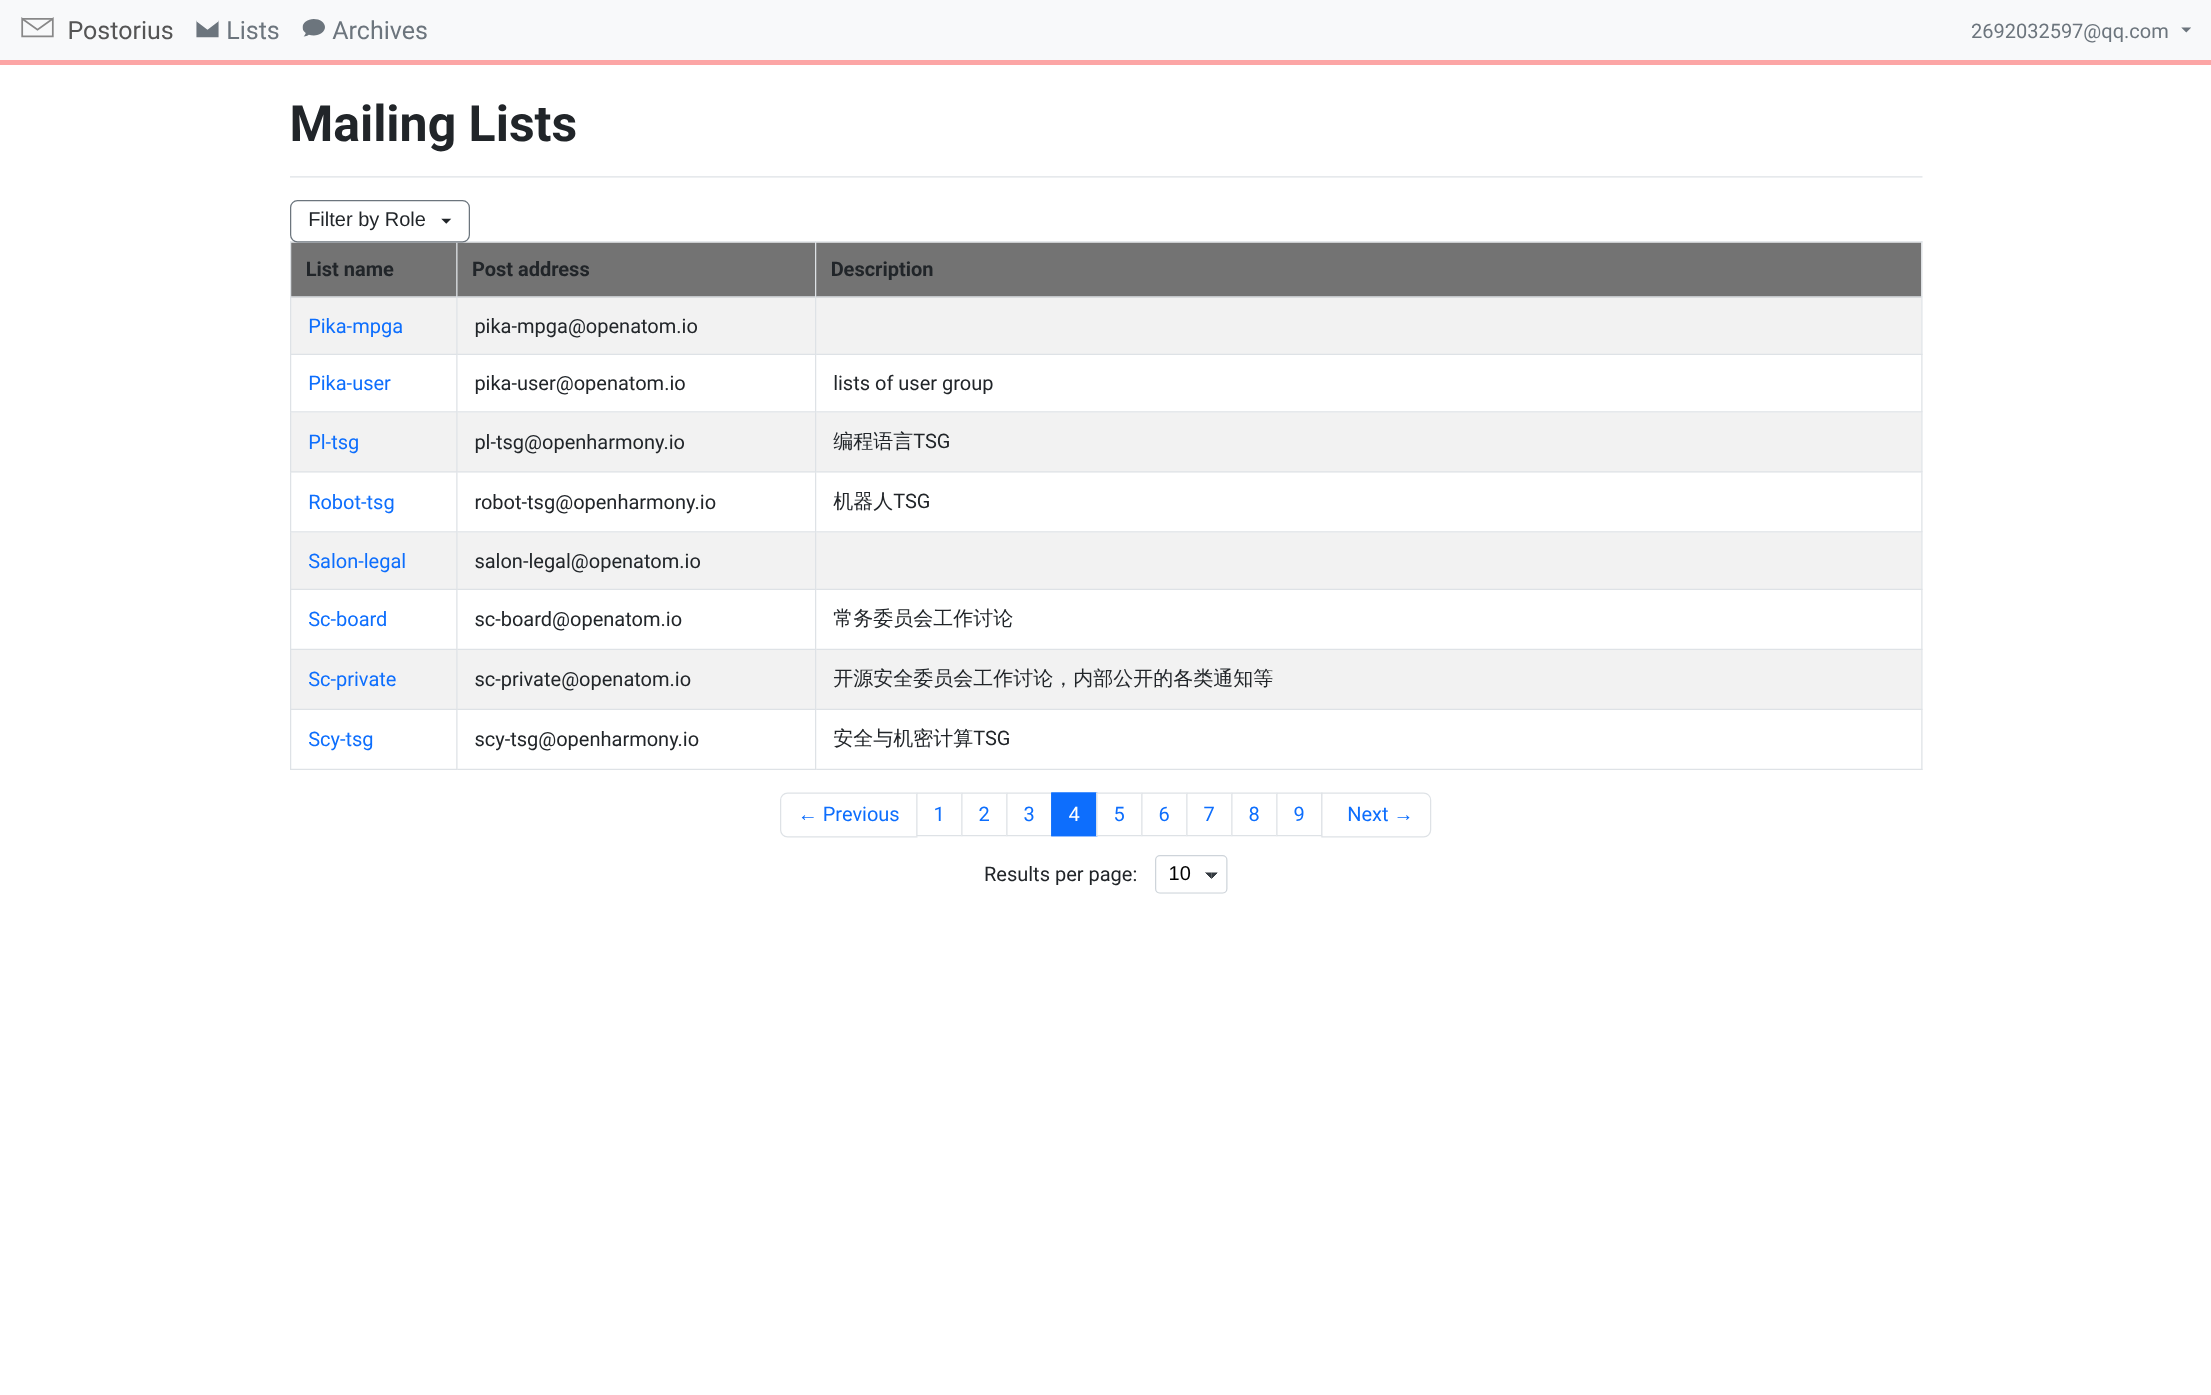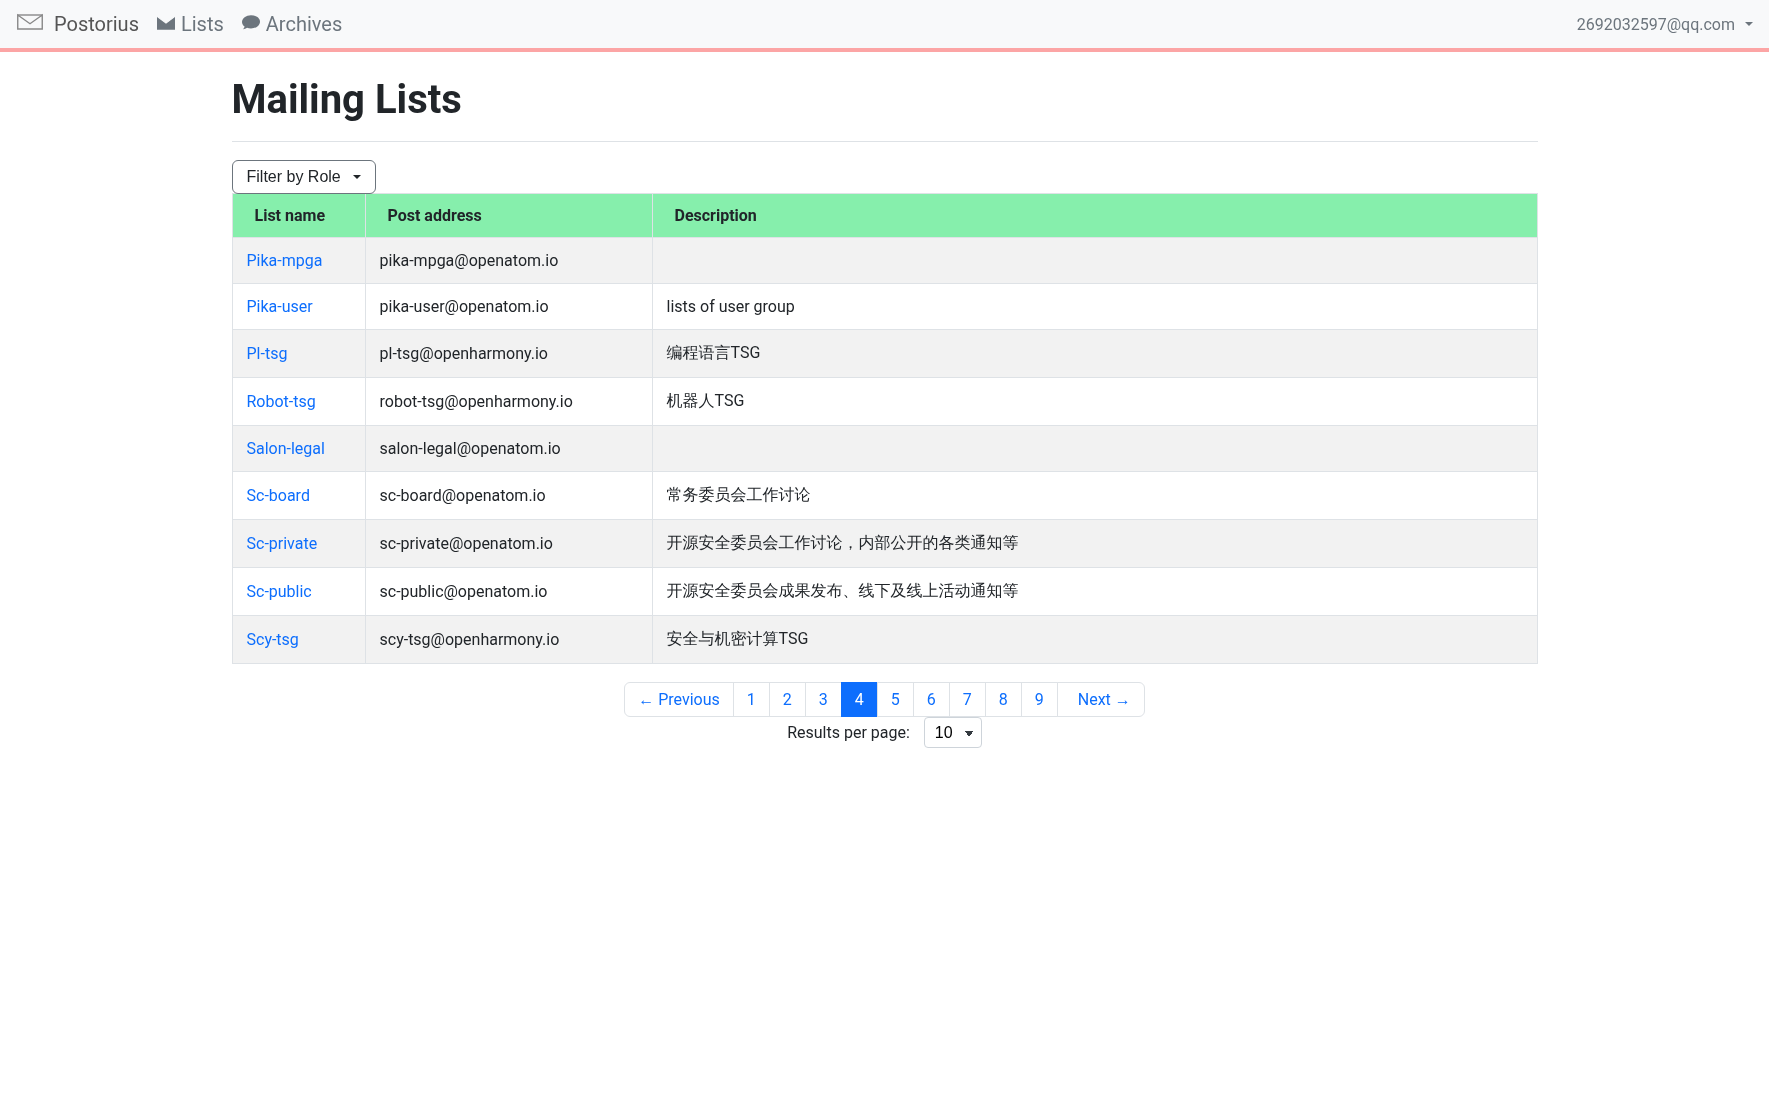--- a/index.html
+++ b/index.html
@@ -62,22 +62,22 @@
     padding:7px 14px; font-size:16px; cursor:pointer;
   }
   .filter-btn .caret { border-top-color:#212529; }
 
   
   table.lists {
     width:100%; border-collapse:collapse; margin-top:-1px;
     border:1px solid #dee2e6; font-size:16px;
   }
   table.lists thead th {
-    background:#86efac; text-align:left; font-weight:700;
-    padding:12px 22px; border:1px solid #dee2e6;
+    background:#737373; text-align:left; font-weight:700;
+    padding:12px 12px; border:1px solid #dee2e6;
   }
   table.lists tbody td {
     padding:13px 14px; border:1px solid #dee2e6;
     vertical-align:middle;
   }
   table.lists tbody tr:nth-child(odd) td { background:#f2f2f2; }
   table.lists tbody tr:nth-child(even) td { background:#fff; }
   table.lists col.col-name { width:133px; }
   table.lists col.col-post { width:287px; }
 
@@ -95,21 +95,21 @@
   }
   .pagination li:first-child a,
   .pagination li:first-child span { border-radius:6px 0 0 6px; margin-left:0; }
   .pagination li:last-child a,
   .pagination li:last-child span { border-radius:0 6px 6px 0;padding-left:20px; }
   .pagination li.active span.page-link {
     background:#0d6efd; border-color:#0d6efd; color:#fff;
   }
 
   .rpp-row {
-    text-align:center; font-size:16px;
+    text-align:center; margin-top:14px; font-size:16px;
     display:flex; justify-content:center; align-items:center; gap:14px;
   }
   select.rpp {
     border:1px solid #ced4da; border-radius:4px;
     padding:6px 28px 6px 10px; font-size:16px; background:#fff;
     -webkit-appearance:none; appearance:none;
     background-image: linear-gradient(45deg, transparent 50%, #343a40 50%),
                       linear-gradient(135deg, #343a40 50%, transparent 50%);
     background-position: right 12px top 55%, right 7px top 55%;
     background-size: 5px 5px, 5px 5px;
@@ -206,25 +206,20 @@
           <td><a href="#">Sc-board</a></td>
           <td>sc-board@openatom.io</td>
           <td>常务委员会工作讨论</td>
         </tr>
         <tr>
           <td><a href="#">Sc-private</a></td>
           <td>sc-private@openatom.io</td>
           <td>开源安全委员会工作讨论，内部公开的各类通知等</td>
         </tr>
         <tr>
-          <td><a href="#">Sc-public</a></td>
-          <td>sc-public@openatom.io</td>
-          <td>开源安全委员会成果发布、线下及线上活动通知等</td>
-        </tr>
-        <tr>
           <td><a href="#">Scy-tsg</a></td>
           <td>scy-tsg@openharmony.io</td>
           <td>安全与机密计算TSG</td>
         </tr>
       </tbody>
   </table>
 
   <div class="pagination-wrap">
     <ul class="pagination" id="pagination-ul">
         <li>

